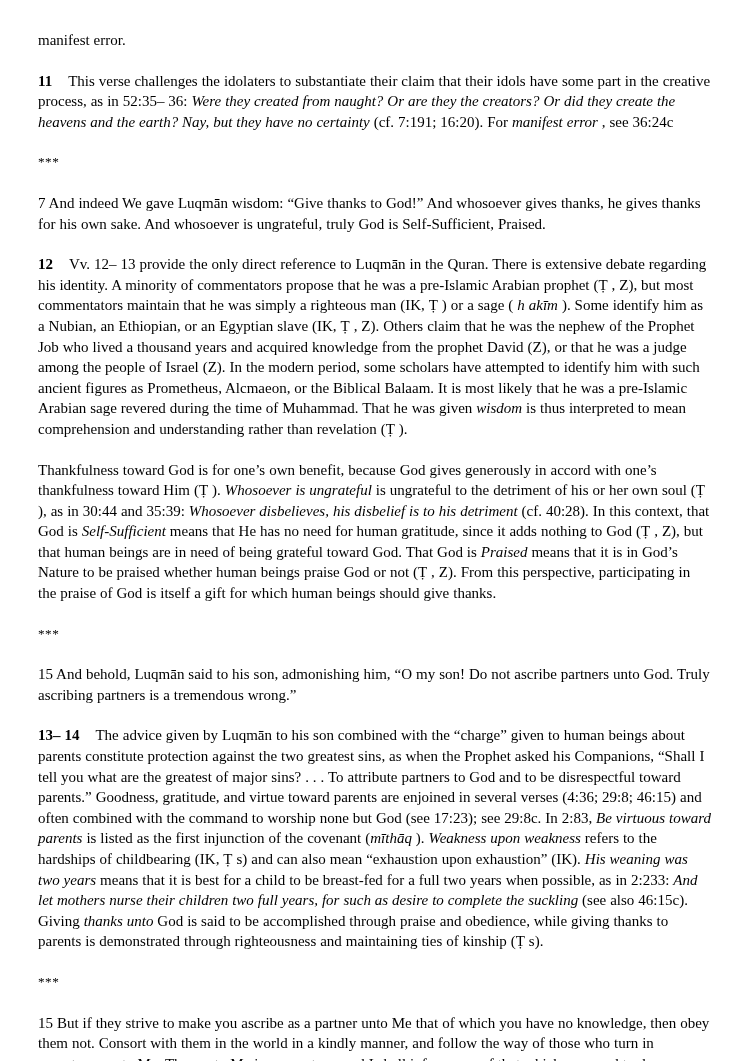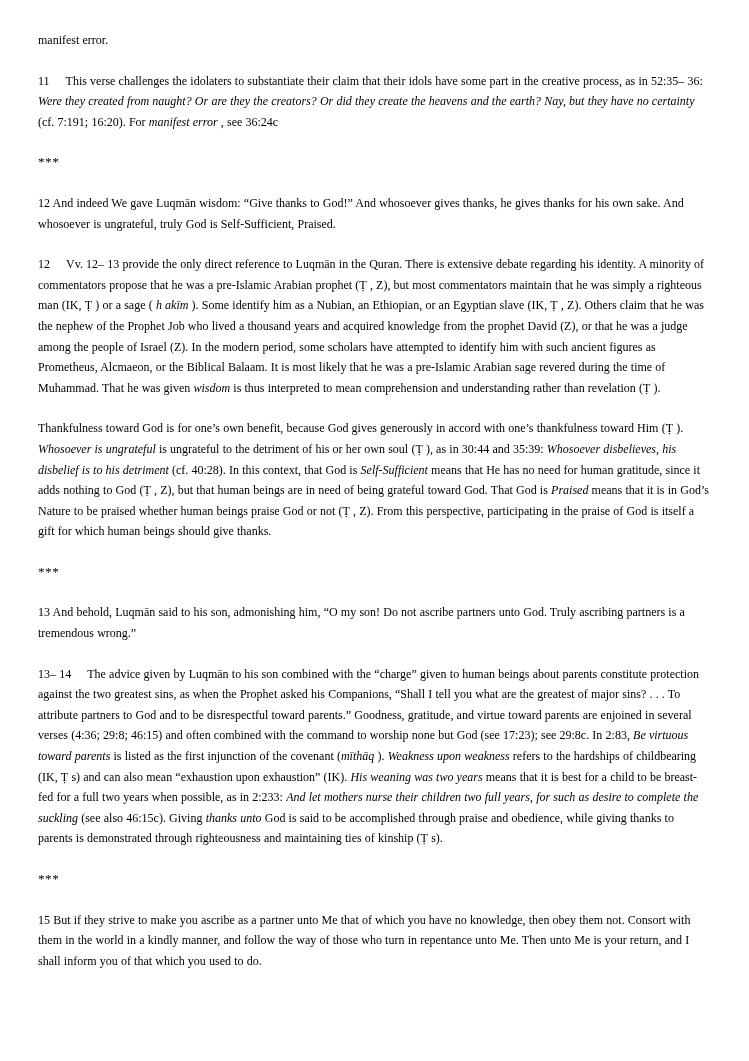--- a/index.html
+++ b/index.html
@@ -19,21 +19,21 @@
     overflow: hidden;
     box-sizing: border-box;
   }
   #content {
     position: absolute;
     left: 38px;
     top: 30px;
     width: 673px;
   }
   .para {
-    font-size: 12px;
+    font-size: 15px;
     line-height: 20.6px;
     text-align: left;
     margin: 0 0 20px 0;
     hyphens: none;
     word-spacing: 0.2px;
   }
   .para.verse {
     margin-bottom: 20px;
   }
   .para.commentary {
@@ -43,40 +43,40 @@
     margin-bottom: 20px;
   }
   .sep {
     font-size: 13.2px;
     line-height: 20.6px;
     letter-spacing: 0.5px;
     margin: 0 0 20px 0;
     font-family: "Liberation Serif", "DejaVu Serif", serif;
   }
   .vnum {
-    font-weight: normal;
+    font-weight: bold;
   }
   .it {
     font-style: italic;
   }
   .gap {
     display: inline-block;
     width: 16px;
   }
 </style>
 </head>
 <body>
 
 <div id="page">
   <div id="content">
       <p class="para tight"><span class="">manifest error.</span></p>
       <p class="para commentary"><span class="vnum">11</span><span class="gap"></span><span class="">This verse challenges the idolaters to substantiate their claim that their idols have some part in the creative process, as in 52:35– 36: </span><span class="it">Were they created from naught? Or are they the creators? Or did they create the heavens and the earth? Nay, but they have no certainty</span><span class=""> (cf. 7:191; 16:20). For </span><span class="it">manifest error</span><span class=""> , see 36:24c</span></p>
       <div class="sep">***</div>
-      <p class="para verse"><span class="">12 And indeed We gave Luqmān wisdom: “Give thanks to God!” And whosoever gives thanks, he gives thanks for his own sake. And whosoever is ungrateful, truly God is Self-Sufficient, Praised.</span></p>
+      <p class="para verse"><span class="">7 And indeed We gave Luqmān wisdom: “Give thanks to God!” And whosoever gives thanks, he gives thanks for his own sake. And whosoever is ungrateful, truly God is Self-Sufficient, Praised.</span></p>
       <p class="para commentary"><span class="vnum">12</span><span class="gap"></span><span class="">Vv. 12– 13 provide the only direct reference to Luqmān in the Quran. There is extensive debate regarding his identity. A minority of commentators propose that he was a pre-Islamic Arabian prophet (Ṭ , Z), but most commentators maintain that he was simply a righteous man (IK, Ṭ ) or a sage ( </span><span class="it">h akīm</span><span class=""> ). Some identify him as a Nubian, an Ethiopian, or an Egyptian slave (IK, Ṭ , Z). Others claim that he was the nephew of the Prophet Job who lived a thousand years and acquired knowledge from the prophet David (Z), or that he was a judge among the people of Israel (Z). In the modern period, some scholars have attempted to identify him with such ancient figures as Prometheus, Alcmaeon, or the Biblical Balaam. It is most likely that he was a pre-Islamic Arabian sage revered during the time of Muhammad. That he was given </span><span class="it">wisdom</span><span class=""> is thus interpreted to mean comprehension and understanding rather than revelation (Ṭ ).</span></p>
       <p class="para tight"><span class="">Thankfulness toward God is for one’s own benefit, because God gives generously in accord with one’s thankfulness toward Him (Ṭ ). </span><span class="it">Whosoever is ungrateful</span><span class=""> is ungrateful to the detriment of his or her own soul (Ṭ ), as in 30:44 and 35:39: </span><span class="it">Whosoever disbelieves, his disbelief is to his detriment</span><span class=""> (cf. 40:28). In this context, that God is </span><span class="it">Self-Sufficient</span><span class=""> means that He has no need for human gratitude, since it adds nothing to God (Ṭ , Z), but that human beings are in need of being grateful toward God. That God is </span><span class="it">Praised</span><span class=""> means that it is in God’s Nature to be praised whether human beings praise God or not (Ṭ , Z). From this perspective, participating in the praise of God is itself a gift for which human beings should give thanks.</span></p>
       <div class="sep">***</div>
-      <p class="para verse"><span class="">13 And behold, Luqmān said to his son, admonishing him, “O my son! Do not ascribe partners unto God. Truly ascribing partners is a tremendous wrong.”</span></p>
+      <p class="para verse"><span class="">15 And behold, Luqmān said to his son, admonishing him, “O my son! Do not ascribe partners unto God. Truly ascribing partners is a tremendous wrong.”</span></p>
       <p class="para commentary"><span class="vnum">13– 14</span><span class="gap"></span><span class="">The advice given by Luqmān to his son combined with the “charge” given to human beings about parents constitute protection against the two greatest sins, as when the Prophet asked his Companions, “Shall I tell you what are the greatest of major sins? . . . To attribute partners to God and to be disrespectful toward parents.” Goodness, gratitude, and virtue toward parents are enjoined in several verses (4:36; 29:8; 46:15) and often combined with the command to worship none but God (see 17:23); see 29:8c. In 2:83, </span><span class="it">Be virtuous toward parents</span><span class=""> is listed as the first injunction of the covenant (</span><span class="it">mīthāq</span><span class=""> ). </span><span class="it">Weakness upon weakness</span><span class=""> refers to the hardships of childbearing (IK, Ṭ s) and can also mean “exhaustion upon exhaustion” (IK). </span><span class="it">His weaning was two years</span><span class=""> means that it is best for a child to be breast-fed for a full two years when possible, as in 2:233: </span><span class="it">And let mothers nurse their children two full years, for such as desire to complete the suckling</span><span class=""> (see also 46:15c). Giving </span><span class="it">thanks unto</span><span class=""> God is said to be accomplished through praise and obedience, while giving thanks to parents is demonstrated through righteousness and maintaining ties of kinship (Ṭ s).</span></p>
       <div class="sep">***</div>
       <p class="para verse"><span class="">15 But if they strive to make you ascribe as a partner unto Me that of which you have no knowledge, then obey them not. Consort with them in the world in a kindly manner, and follow the way of those who turn in repentance unto Me. Then unto Me is your return, and I shall inform you of that which you used to do.</span></p>
     </div>
 </div>
 
 </body></html>

